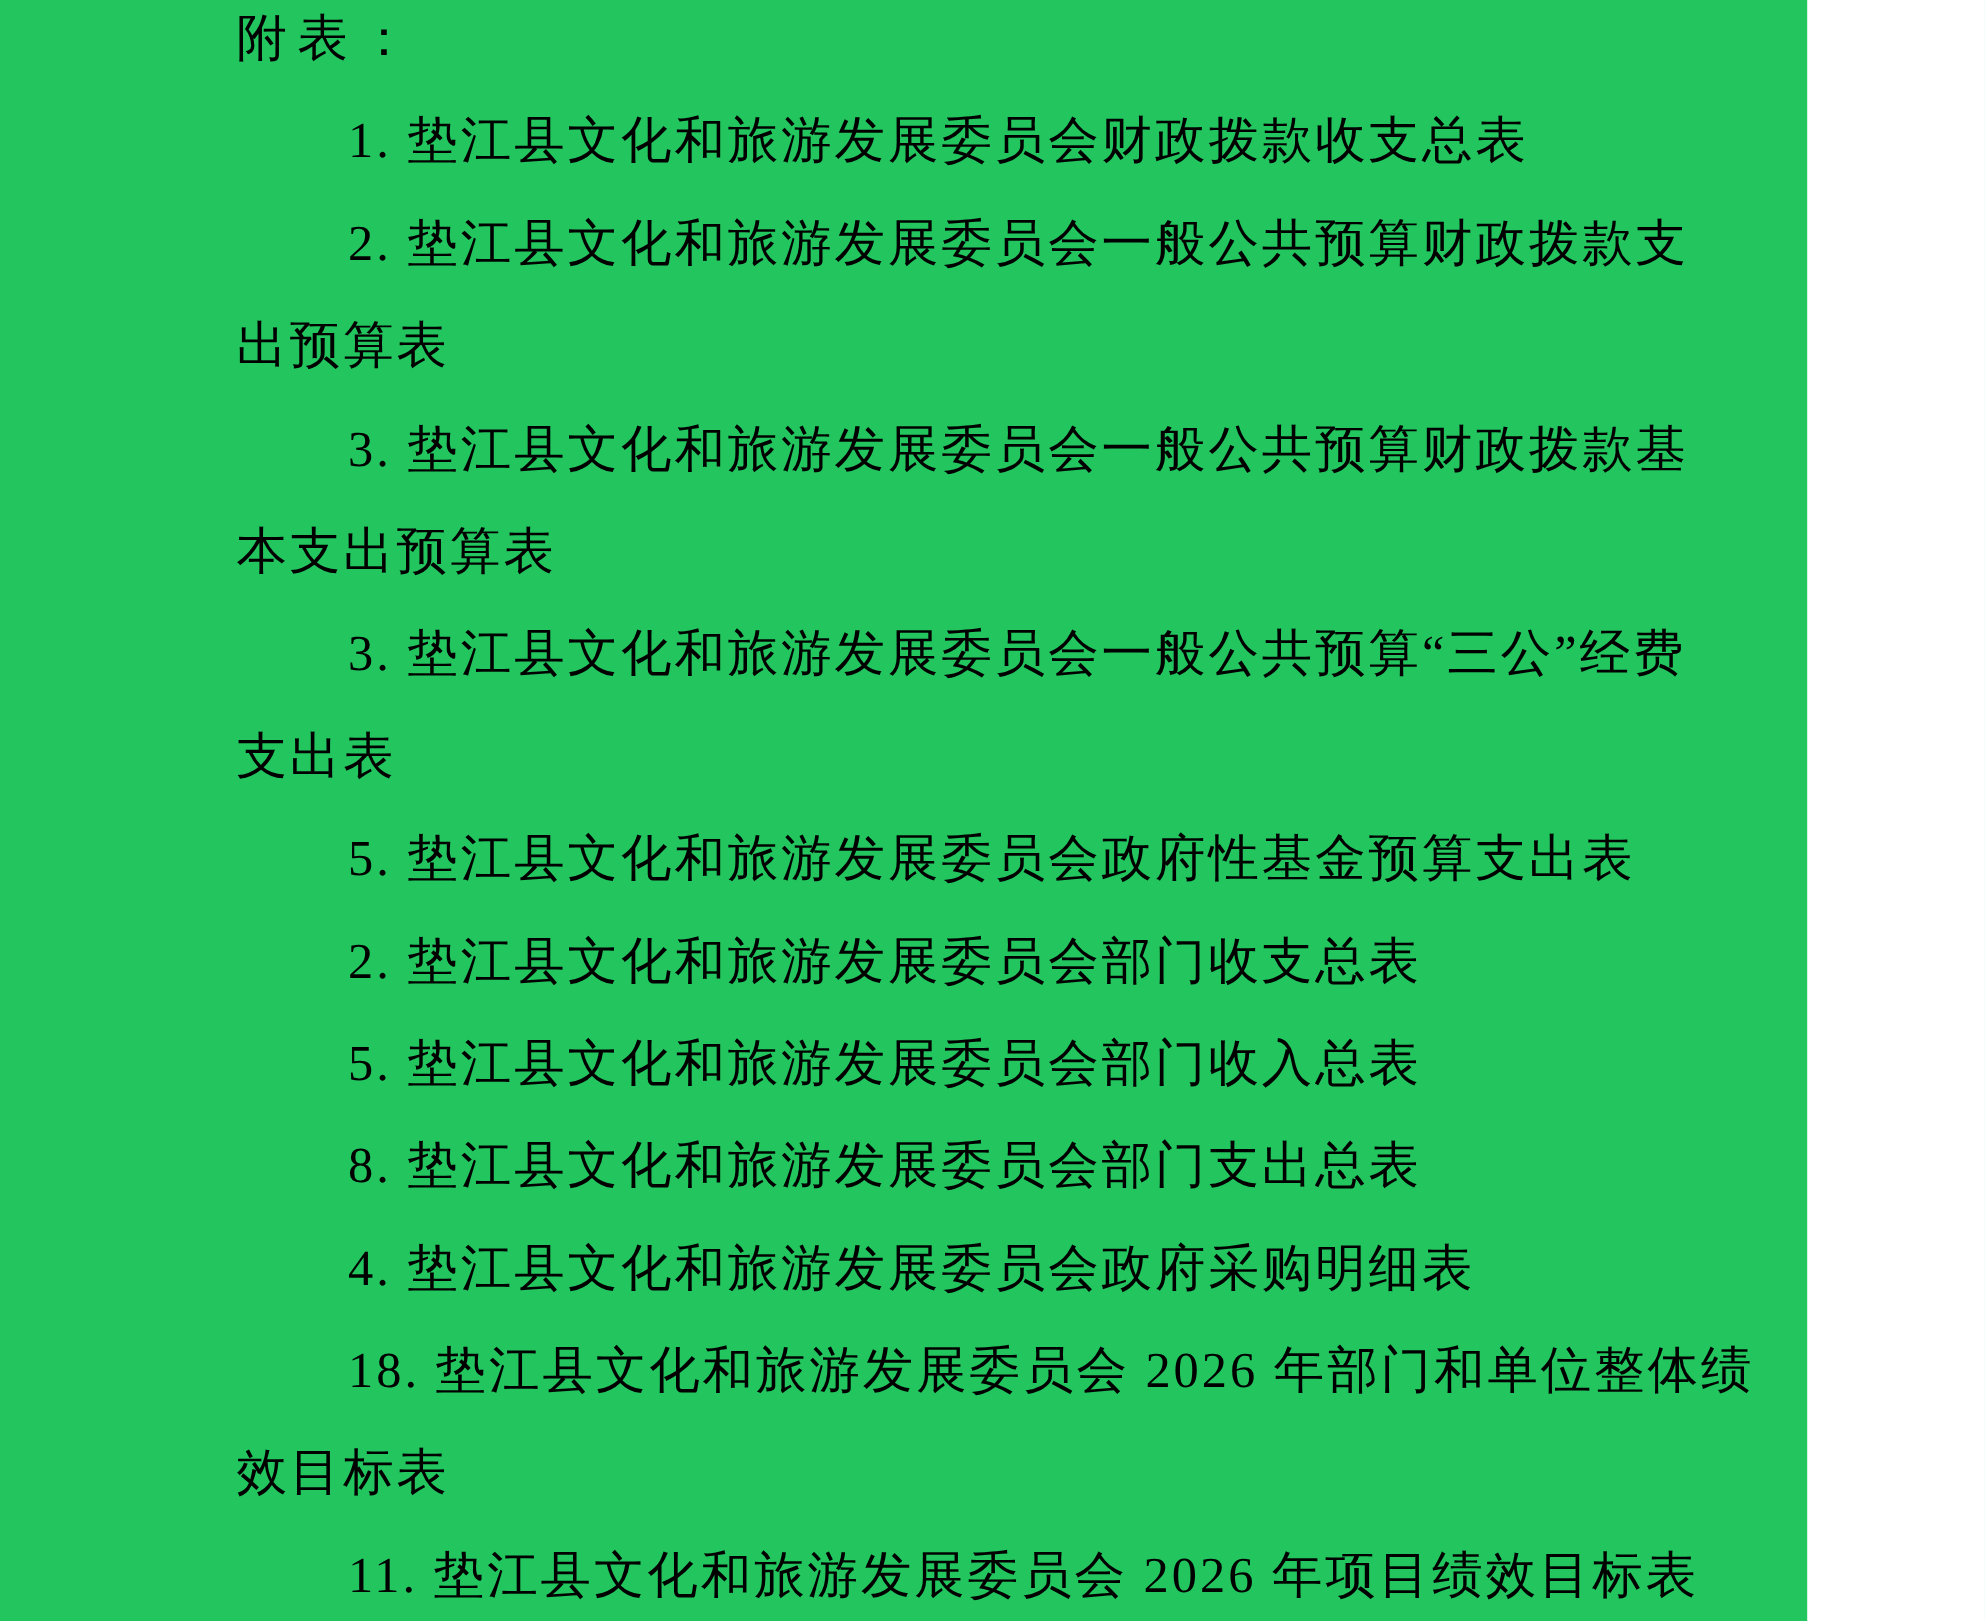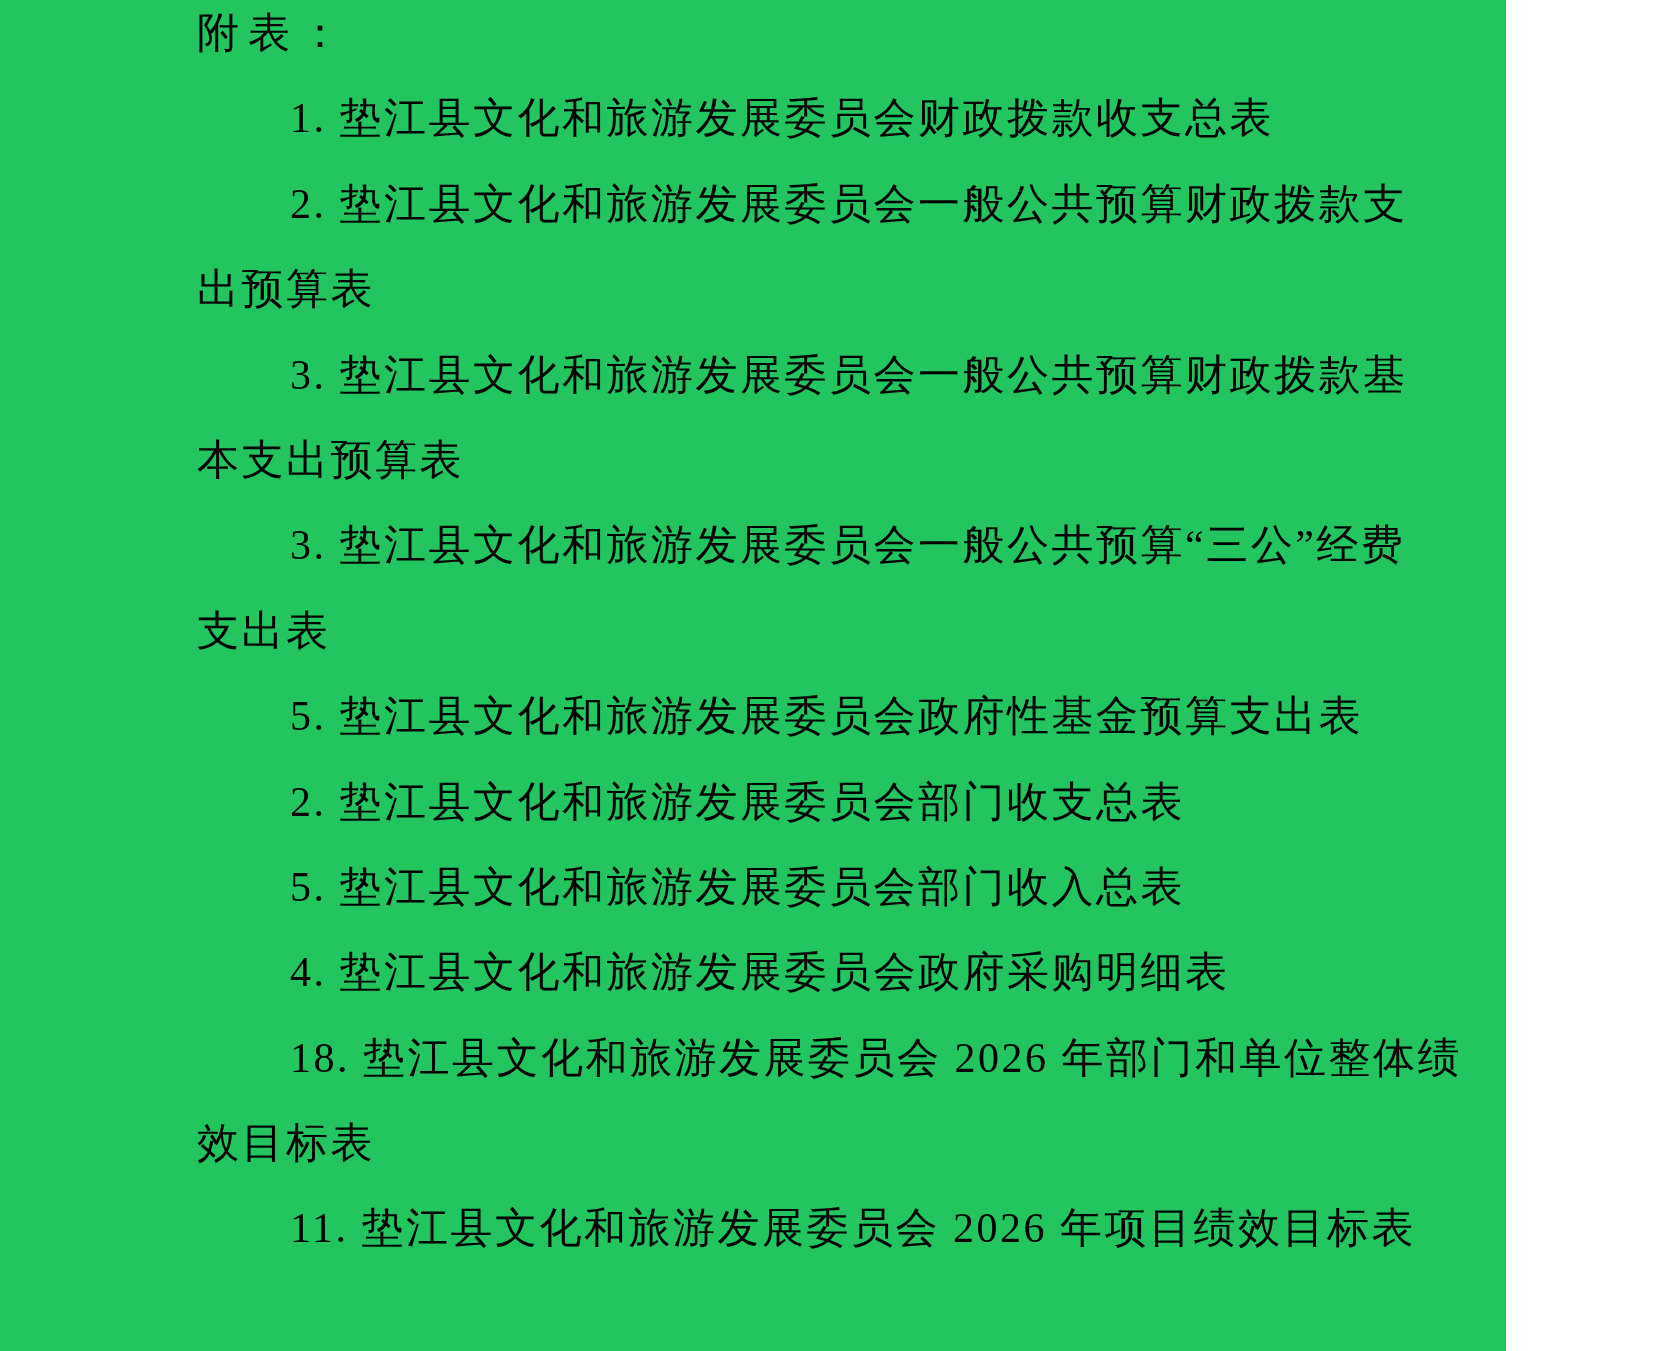--- a/index.html
+++ b/index.html
@@ -47,18 +47,19 @@
       <div class="line indent">1. 垫江县文化和旅游发展委员会财政拨款收支总表</div>
       <div class="line indent">2. 垫江县文化和旅游发展委员会一般公共预算财政拨款支</div>
       <div class="line">出预算表</div>
       <div class="line indent">3. 垫江县文化和旅游发展委员会一般公共预算财政拨款基</div>
       <div class="line">本支出预算表</div>
       <div class="line indent">3. 垫江县文化和旅游发展委员会一般公共预算“三公”经费</div>
       <div class="line">支出表</div>
       <div class="line indent">5. 垫江县文化和旅游发展委员会政府性基金预算支出表</div>
       <div class="line indent">2. 垫江县文化和旅游发展委员会部门收支总表</div>
       <div class="line indent">5. 垫江县文化和旅游发展委员会部门收入总表</div>
+      <div class="line indent">8. 垫江县文化和旅游发展委员会部门支出总表</div>
       <div class="line indent">4. 垫江县文化和旅游发展委员会政府采购明细表</div>
       <div class="line indent">18. 垫江县文化和旅游发展委员会 2026 年部门和单位整体绩</div>
       <div class="line">效目标表</div>
       <div class="line indent">11. 垫江县文化和旅游发展委员会 2026 年项目绩效目标表</div>
     </div>
 </div>
 
 </body></html>

